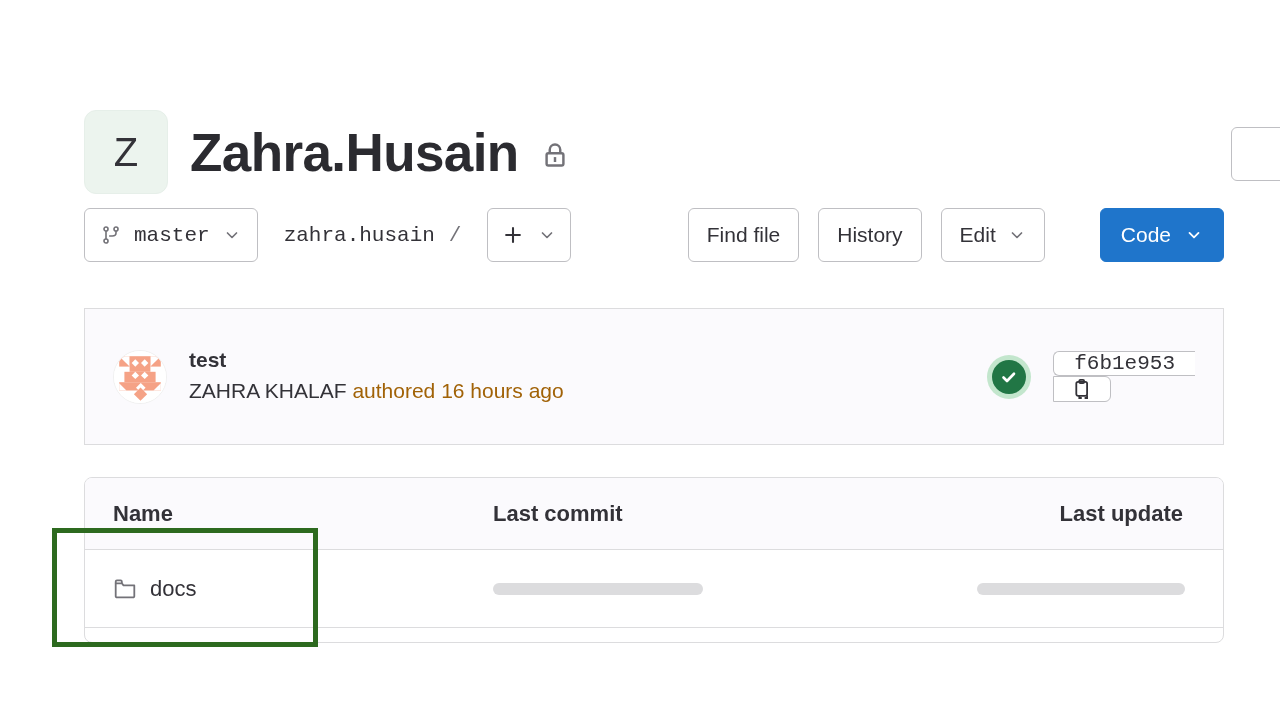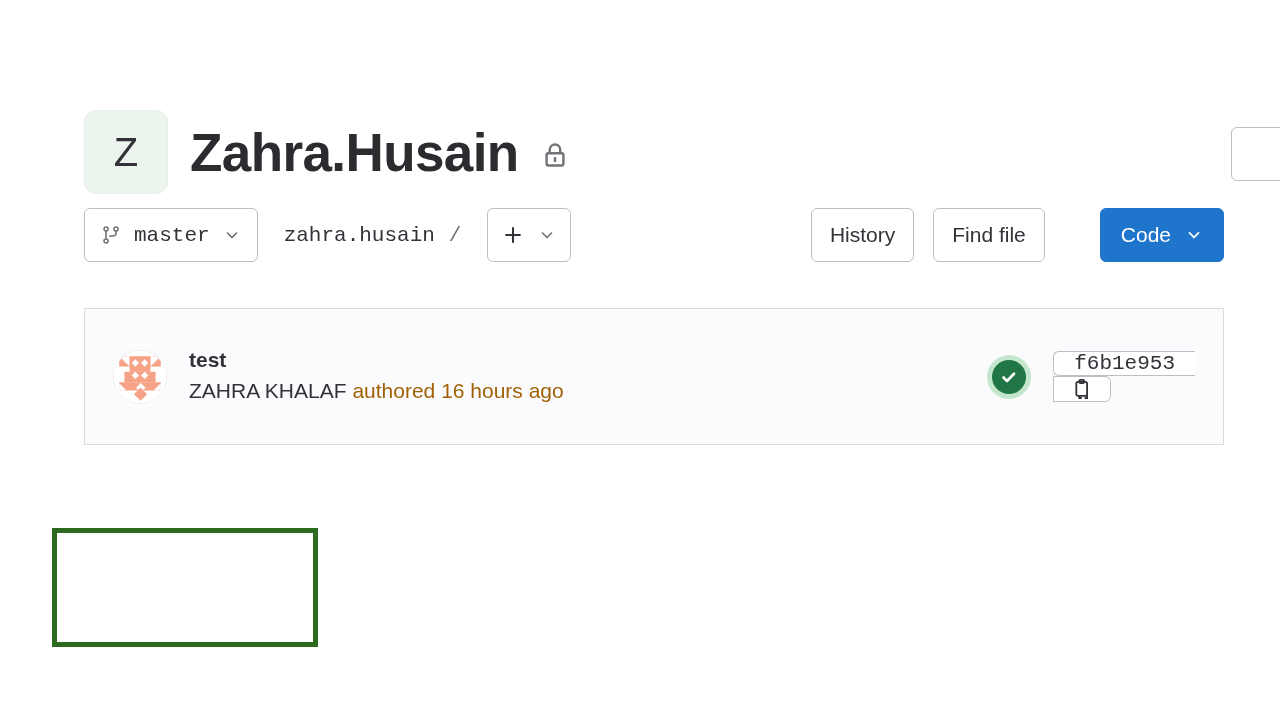--- a/index.html
+++ b/index.html
@@ -186,24 +186,30 @@
         <svg width="18" height="18" viewBox="0 0 16 16">
           <path d="M4 6.2l4 4 4-4" fill="none" stroke="#737278" stroke-width="1.5" stroke-linecap="round" stroke-linejoin="round"></path>
         </svg>
       </button>
     </div>
 
     <div class="spacer"></div>
 
     <div class="tb-right">
       <button class="btn">
+        <span>Find file</span>
+      </button>
+      <button class="btn">
         <span>History</span>
       </button>
       <button class="btn">
-        <span>Find file</span>
+        <span>Edit</span>
+        <svg width="18" height="18" viewBox="0 0 16 16">
+          <path d="M4 6.2l4 4 4-4" fill="none" stroke="#737278" stroke-width="1.5" stroke-linecap="round" stroke-linejoin="round"></path>
+        </svg>
       </button>
       <button class="btn btn-primary">
         <span>Code</span>
         <svg width="18" height="18" viewBox="0 0 16 16">
           <path d="M4 6.2l4 4 4-4" fill="none" stroke="#ffffff" stroke-width="1.6" stroke-linecap="round" stroke-linejoin="round"></path>
         </svg>
       </button>
     </div>
   </div>
 
@@ -249,16 +255,38 @@
           <svg width="24" height="24" viewBox="0 0 16 16">
             <rect x="4.2" y="3.2" width="7.2" height="9.4" rx="1.2" fill="none" stroke="#333238" stroke-width="1.2"></rect>
             <rect x="6.2" y="1.9" width="3.2" height="2.2" rx="0.7" fill="none" stroke="#333238" stroke-width="1.2"></rect>
             <path d="M6.2 12.6v1.4h1.2M11.4 12.6v1.4h-1.2" fill="none" stroke="#333238" stroke-width="1.2" stroke-linecap="round"></path>
           </svg>
         </div>
       </div>
     </div>
   </div>
 
+  <div class="table">
+    <div class="thead">
+      <div class="col-name">Name</div>
+      <div class="col-commit">Last commit</div>
+      <div class="col-update">Last update</div>
+    </div>
+    <div class="trow">
+      <div class="file-cell">
+        <svg width="24" height="24" viewBox="0 0 16 16">
+          <path d="M1.8 4.2h4.1l1.1 1.4h7.2v7.2a.8.8 0 0 1-.8.8H2.6a.8.8 0 0 1-.8-.8z" fill="none" stroke="#737278" stroke-width="1.2" stroke-linejoin="round"></path>
+          <path d="M1.8 4.2V3.1a.8.8 0 0 1 .8-.8h2.5a.8.8 0 0 1 .8.8v1.1" fill="none" stroke="#737278" stroke-width="1.2" stroke-linejoin="round"></path>
+        </svg>
+        <span class="file-name">docs</span>
+      </div>
+      <div class="cell-commit">
+        <div class="skel skel-a"></div>
+      </div>
+      <div class="cell-update">
+        <div class="skel skel-b"></div>
+      </div>
+    </div>
+  </div>
 
   <div class="annot"></div>
 
 </div>
 
 </body></html>

